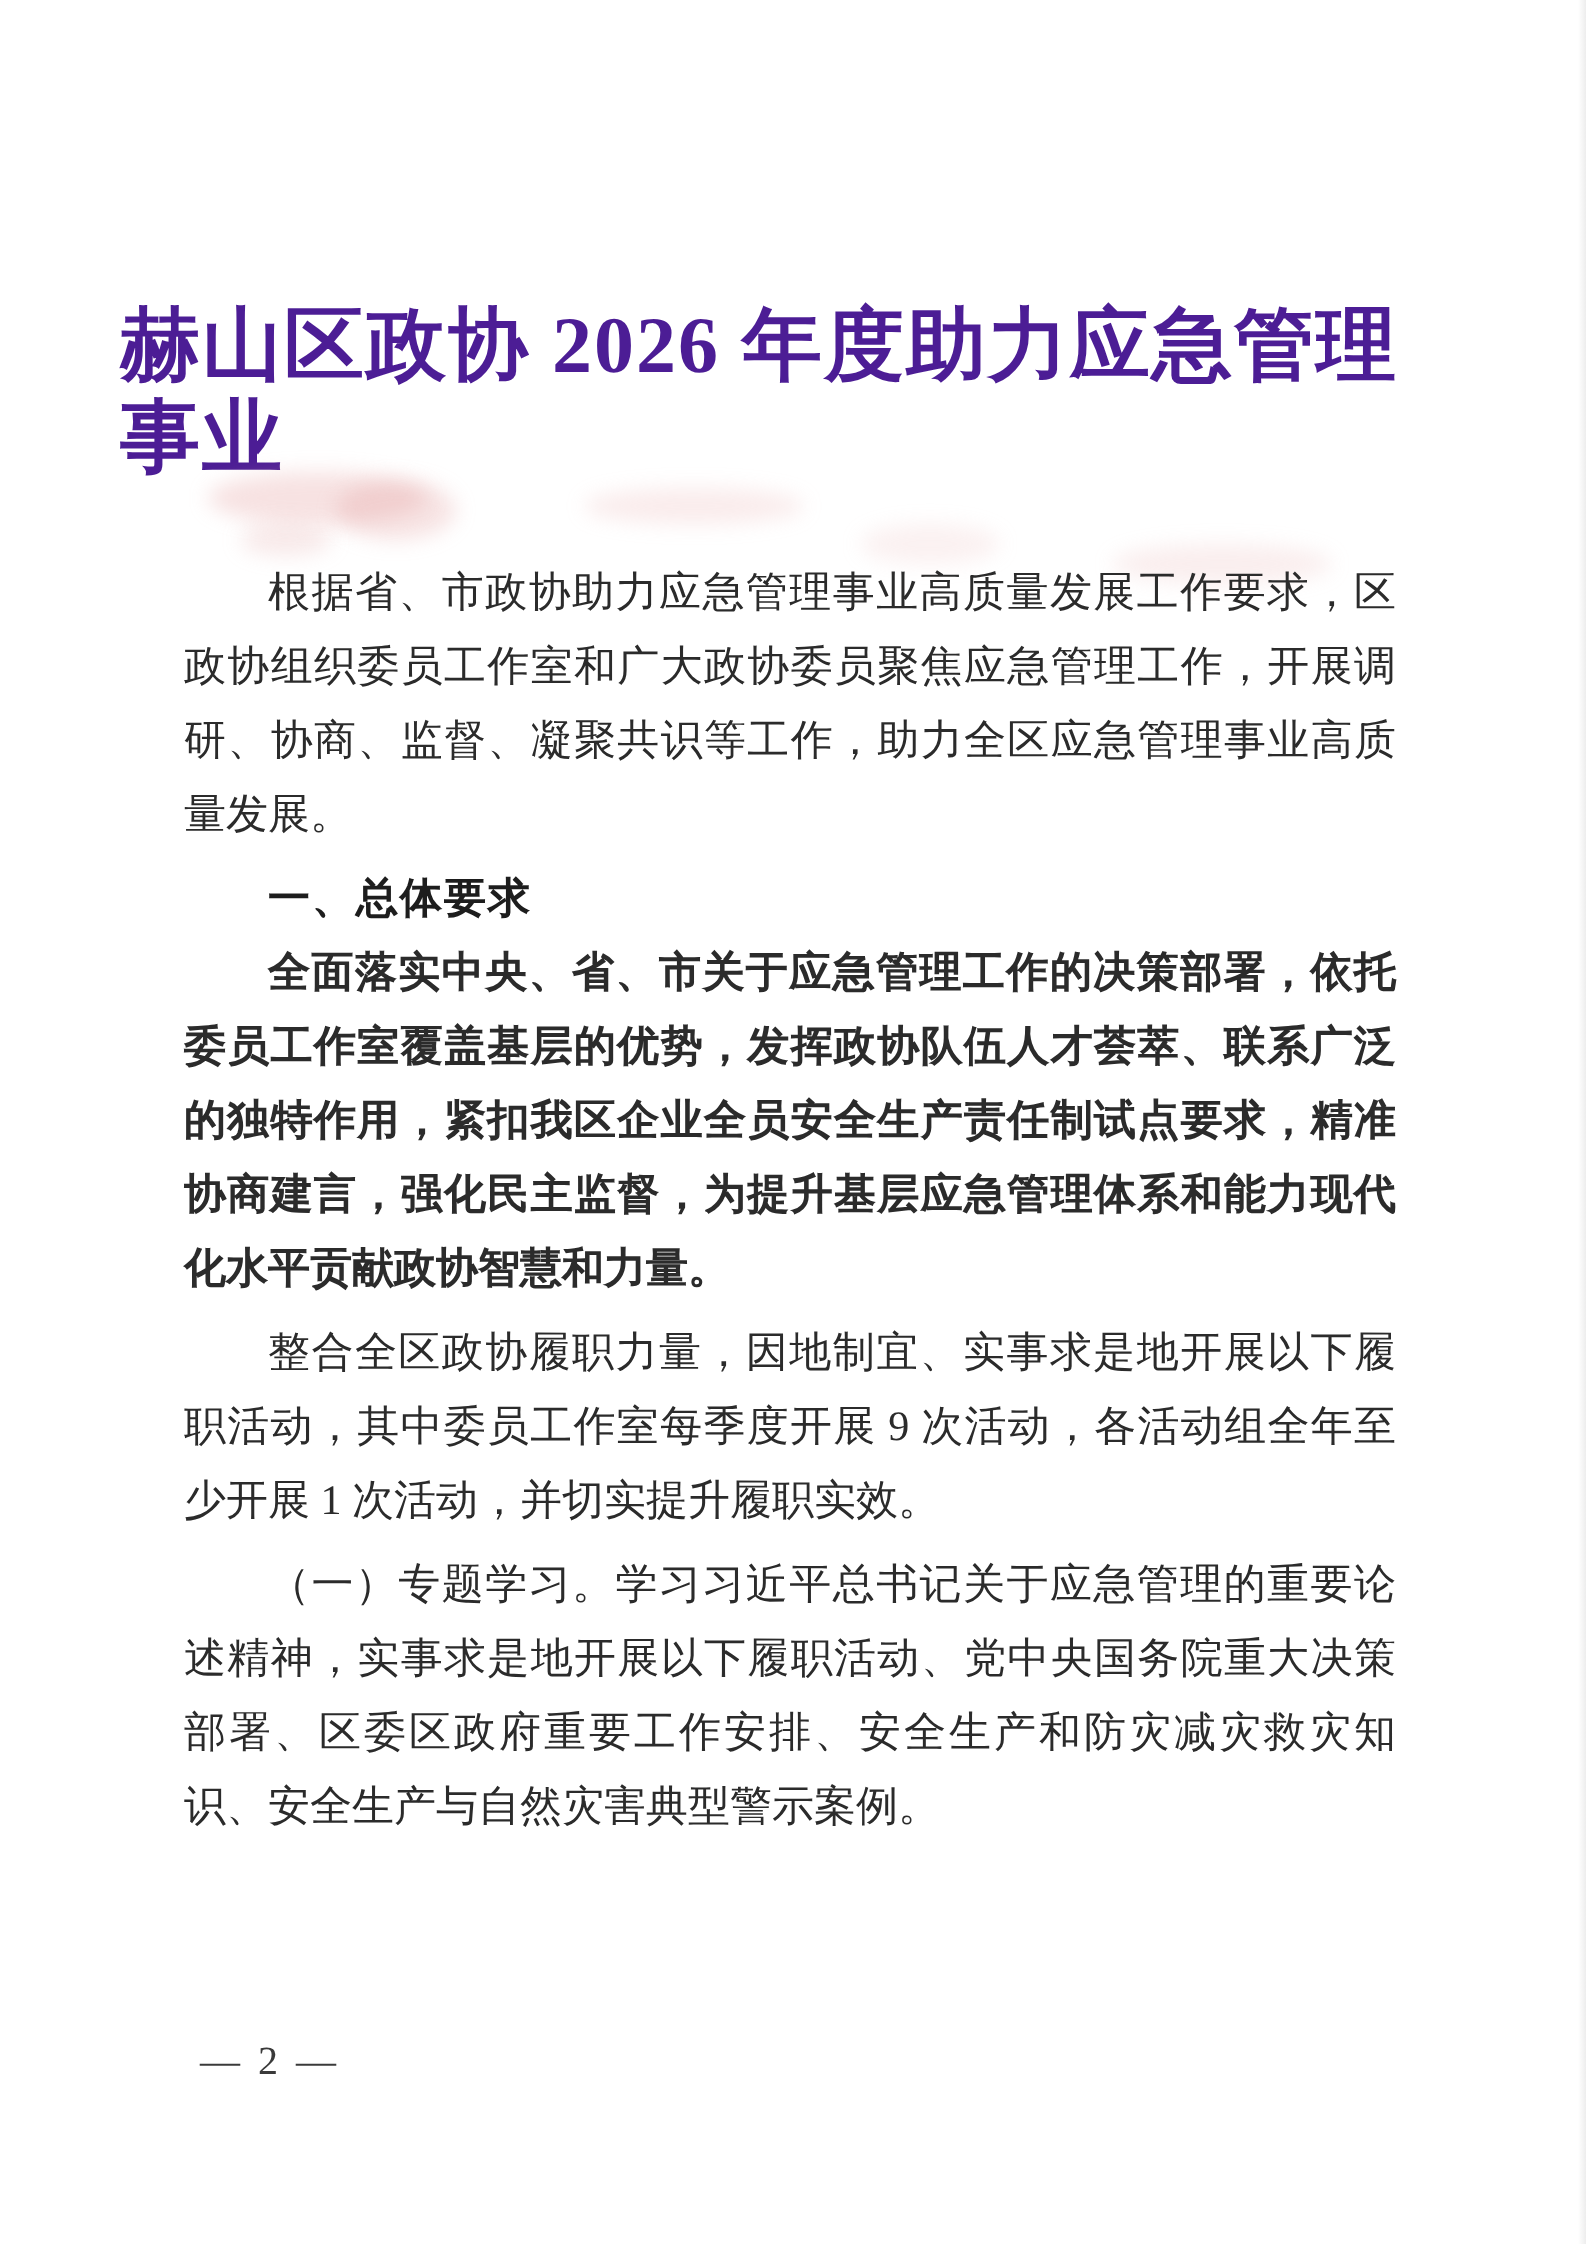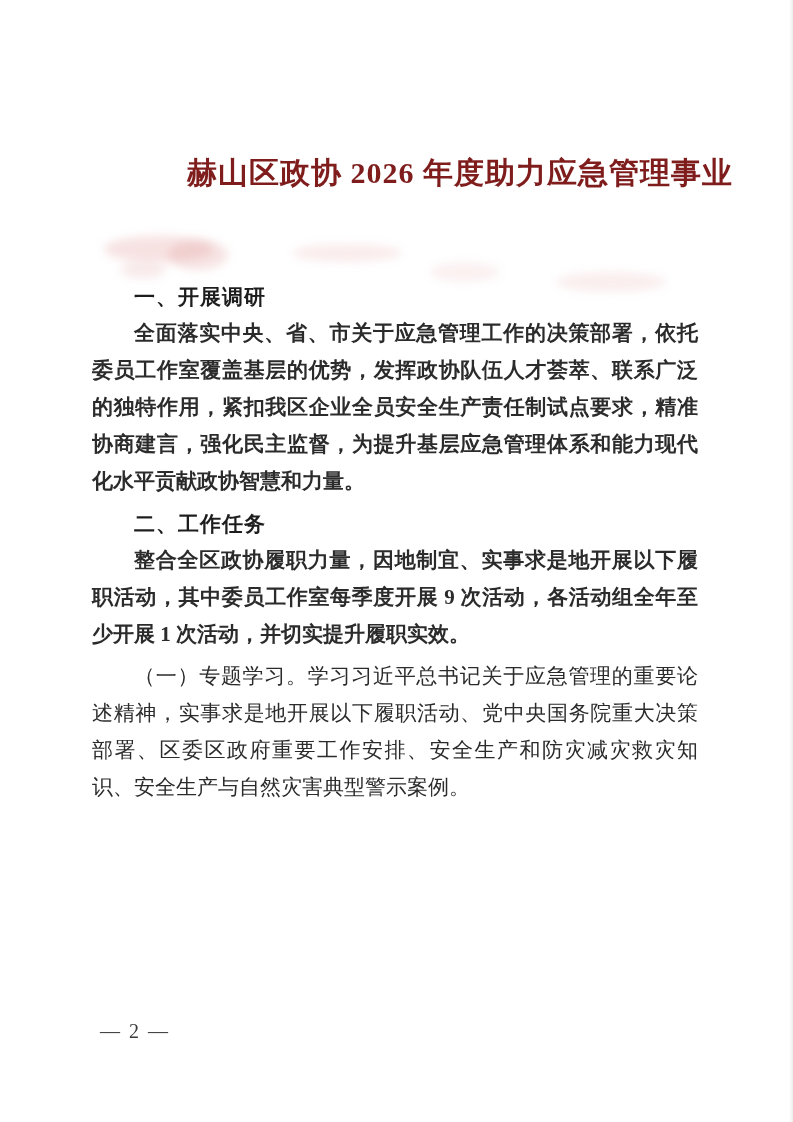--- a/index.html
+++ b/index.html
@@ -24,25 +24,25 @@
     right: 0;
     width: 4px;
     height: 100%;
     background: linear-gradient(to right, rgba(0,0,0,0), rgba(0,0,0,0.07));
   }
   .doc-title {
     position: absolute;
     top: 150px;
     left: 60px;
     width: 673px;
-    text-align: right;
-    font-size: 30px;
+    text-align: left;
+    font-size: 40px;
     line-height: 46px;
     font-weight: 700;
-    color: #7f1d1d;
+    color: #4c1d95;
     letter-spacing: 1px;
   }
   
   .bleed {
     position: absolute;
     border-radius: 50%;
     filter: blur(5px);
   }
   .bleed.b1 { left: 104px; top: 236px; width: 110px; height: 26px; background: rgba(228,158,158,0.30); }
   .bleed.b2 { left: 168px; top: 240px; width: 60px;  height: 30px; background: rgba(224,150,150,0.26); }
@@ -100,22 +100,22 @@
   </div>
 
   <div class="bleed b1"></div>
   <div class="bleed b2"></div>
   <div class="bleed b3"></div>
   <div class="bleed b4"></div>
   <div class="bleed b5"></div>
   <div class="bleed b6"></div>
 
   <div class="text-body">
-    <div class="heading">一、开展调研</div>
+    <p class="para">根据省、市政协助力应急管理事业高质量发展工作要求，区政协组织委员工作室和广大政协委员聚焦应急管理工作，开展调研、协商、监督、凝聚共识等工作，助力全区应急管理事业高质量发展。</p>
+    <div class="heading">一、总体要求</div>
     <p class="para">全面落实中央、省、市关于应急管理工作的决策部署，依托委员工作室覆盖基层的优势，发挥政协队伍人才荟萃、联系广泛的独特作用，紧扣我区企业全员安全生产责任制试点要求，精准协商建言，强化民主监督，为提升基层应急管理体系和能力现代化水平贡献政协智慧和力量。</p>
-    <div class="heading">二、工作任务</div>
     <p class="para">整合全区政协履职力量，因地制宜、实事求是地开展以下履职活动，其中委员工作室每季度开展 9 次活动，各活动组全年至少开展 1 次活动，并切实提升履职实效。</p>
     <p class="para">（一）专题学习。学习习近平总书记关于应急管理的重要论述精神，实事求是地开展以下履职活动、党中央国务院重大决策部署、区委区政府重要工作安排、安全生产和防灾减灾救灾知识、安全生产与自然灾害典型警示案例。</p>
   </div>
 
   <div class="page-number">— 2 —</div>
 
 </div>
 
 </body></html>

